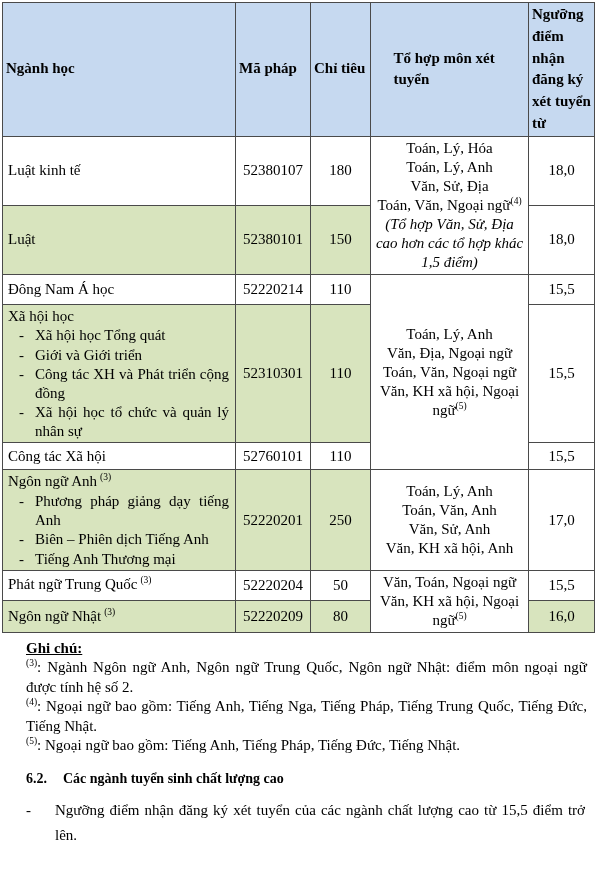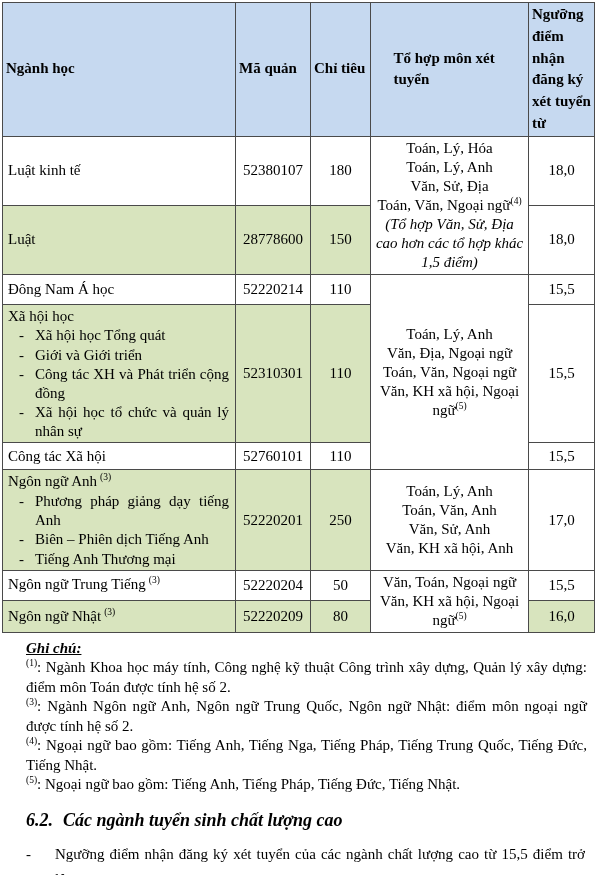--- a/index.html
+++ b/index.html
@@ -40,44 +40,44 @@
   td.bg-green{background:var(--row_green_bg);}
   .combo-note{font-style:italic;}
   .name-line{line-height:1.3;}
   .name-line sup{margin-left:3px;}
   sup{font-size:9.5px;line-height:0;}
   .bullet{display:flex;margin-left:8px;line-height:1.28;}
   .dash{flex:0 0 19px;padding-left:3px;}
   .btext{flex:1;text-align:justify;padding-right:3px;}
   
   .notes{margin:6px 13px 0 26px;font-size:15px;line-height:1.3;text-align:justify;}
-  .notes-title{font-weight:bold;font-style:italic;text-decoration:underline;display:inline-block;}
+  .notes-title{font-weight:bold;text-decoration:underline;display:inline-block;}
   .note{text-align:justify;}
   
-  .section-heading{display:flex;margin:15px 13px 0 26px;font-weight:bold;font-size:18px;font-style:italic;}
+  .section-heading{display:flex;margin:15px 13px 0 26px;font-weight:bold;font-size:14px;}
   .section-number{flex:0 0 37px;}
   .section-bullet{display:flex;margin:11px 13px 0 26px;font-size:15px;line-height:1.65;}
   .dash2{flex:0 0 29px;}
   .btext2{flex:1;text-align:justify;padding-right:2px;}
 </style>
 </head>
 <body>
 
 <table>
   <colgroup>
       <col class="c1">
       <col class="c2">
       <col class="c3">
       <col class="c4">
       <col class="c5">
     </colgroup>
   <thead>
     <tr class="hdr">
       <th>Ngành học</th>
-      <th>Mã quản</th>
+      <th>Mã pháp</th>
       <th>Chỉ tiêu</th>
       <th>
           <span class="hdr-narrow">Tổ hợp môn xét tuyển</span>
         </th>
       <th>
           <span class="hdr-vnarrow">Ngưỡng điểm nhận đăng ký xét tuyển từ</span>
         </th>
     </tr>
   </thead>
   <tbody>
@@ -91,21 +91,21 @@
         <div>Toán, Lý,  Anh</div>
         <div>Văn, Sử, Địa</div>
         <div><span>Toán, Văn, Ngoại ngữ</span><sup>(4)</sup></div>
         <div class="combo-note">(Tổ hợp Văn, Sử, Địa cao hơn các tổ hợp khác 1,5 điểm)</div>
       </td>
       <td class="thr">18,0</td>
     </tr>
 
     <tr class="r2">
       <td class="name bg-green">Luật</td>
-      <td class="code bg-green">28778600</td>
+      <td class="code bg-green">52380101</td>
       <td class="quota bg-green">150</td>
       <td class="thr">18,0</td>
     </tr>
 
     <tr class="r3">
       <td class="name">Đông Nam Á học</td>
       <td class="code">52220214</td>
       <td class="quota">110</td>
       <td class="combo" rowspan="3">
         <div>Toán, Lý,  Anh</div>
@@ -169,42 +169,41 @@
       <td class="combo">
         <div>Toán, Lý, Anh</div>
         <div>Toán, Văn, Anh</div>
         <div>Văn, Sử,  Anh</div>
         <div>Văn, KH xã hội, Anh</div>
       </td>
       <td class="thr">17,0</td>
     </tr>
 
     <tr class="r7">
-      <td class="name"><span class="name-line"><span>Ngôn ngữ Trung Tiếng</span><sup>(3)</sup></span></td>
+      <td class="name"><span class="name-line"><span>Phát ngữ Trung Quốc</span><sup>(3)</sup></span></td>
       <td class="code">52220204</td>
       <td class="quota">50</td>
       <td class="combo" rowspan="2">
         <div>Văn, Toán, Ngoại ngữ</div>
         <div><span>Văn, KH xã hội, Ngoại ngữ</span><sup>(5)</sup></div>
       </td>
       <td class="thr">15,5</td>
     </tr>
 
     <tr class="r8">
       <td class="name bg-green"><span class="name-line"><span>Ngôn ngữ Nhật</span><sup>(3)</sup></span></td>
       <td class="code bg-green">52220209</td>
       <td class="quota bg-green">80</td>
       <td class="thr bg-green">16,0</td>
     </tr>
   </tbody>
 </table>
 
 <div class="notes">
   <span class="notes-title">Ghi chú:</span>
-  <div class="note"><sup>(1)</sup><span>: Ngành Khoa học máy tính, Công nghệ kỹ thuật Công trình xây dựng, Quản lý xây dựng: điểm môn Toán được tính hệ số 2.</span></div>
   <div class="note"><sup>(3)</sup><span>:  Ngành Ngôn ngữ Anh, Ngôn ngữ Trung Quốc, Ngôn ngữ Nhật: điểm môn ngoại ngữ được tính hệ số 2.</span></div>
   <div class="note"><sup>(4)</sup><span>: Ngoại ngữ bao gồm: Tiếng Anh, Tiếng Nga, Tiếng Pháp, Tiếng Trung Quốc, Tiếng Đức, Tiếng Nhật.</span></div>
   <div class="note"><sup>(5)</sup><span>: Ngoại ngữ bao gồm: Tiếng Anh, Tiếng Pháp, Tiếng Đức, Tiếng Nhật.</span></div>
 </div>
 
 <div class="section-heading">
   <span class="section-number">6.2.</span>
   <span class="section-title">Các ngành tuyển sinh chất lượng cao</span>
 </div>
 

